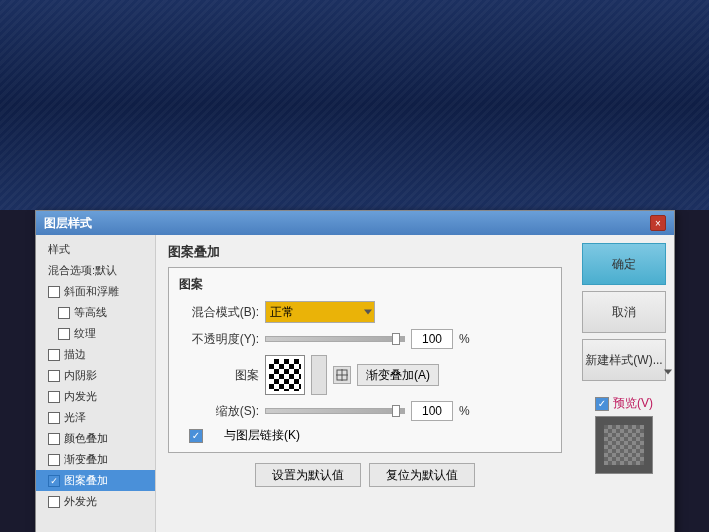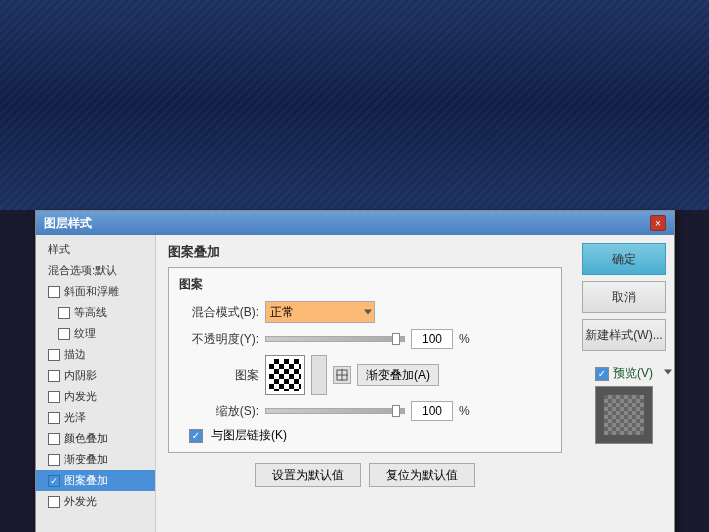--- a/index.html
+++ b/index.html
@@ -149,21 +149,21 @@
 
     .form-label {
       min-width: 80px;
       font-size: 12px;
       color: #333;
       text-align: right;
     }
 
     .dropdown {
       height: 22px;
-      background: #fdba74;
+      background: #eab308;
       border: 1px solid #aaa;
       display: flex;
       align-items: center;
       padding: 0 4px;
       font-size: 12px;
       width: 100px;
       position: relative;
       cursor: pointer;
     }
 
@@ -268,21 +268,21 @@
       padding: 0 8px;
       font-size: 12px;
       cursor: pointer;
       display: flex;
       align-items: center;
     }
 
     .checkbox-row {
       display: flex;
       align-items: center;
-      gap: 8px;
+      gap: 21px;
       margin-left: 10px;
     }
 
     .checkbox {
       width: 14px;
       height: 14px;
       border: 1px solid #888;
       background: white;
       display: inline-flex;
       align-items: center;
@@ -322,21 +322,21 @@
     
     .right-buttons {
       width: 100px;
       padding: 8px;
       display: flex;
       flex-direction: column;
       gap: 6px;
     }
 
     .right-btn {
-      height: 32px;
+      height: 42px;
       border: 1px solid #aaa;
       font-size: 12px;
       cursor: pointer;
       display: flex;
       align-items: center;
       justify-content: center;
       white-space: nowrap;
     }
 
     .right-btn.primary {
@@ -353,21 +353,21 @@
     .preview-section {
       margin-top: 8px;
       display: flex;
       flex-direction: column;
       align-items: center;
       gap: 4px;
     }
 
     .preview-label {
       font-size: 12px;
-      color: #14532d;
+      color: #be185d;
       display: flex;
       align-items: center;
       gap: 4px;
     }
 
     .preview-box {
       width: 58px;
       height: 58px;
       border: 1px solid #888;
       background: #555;

